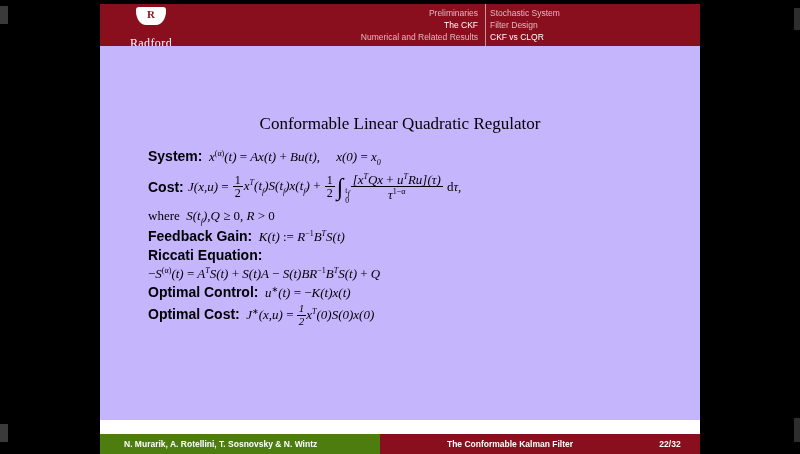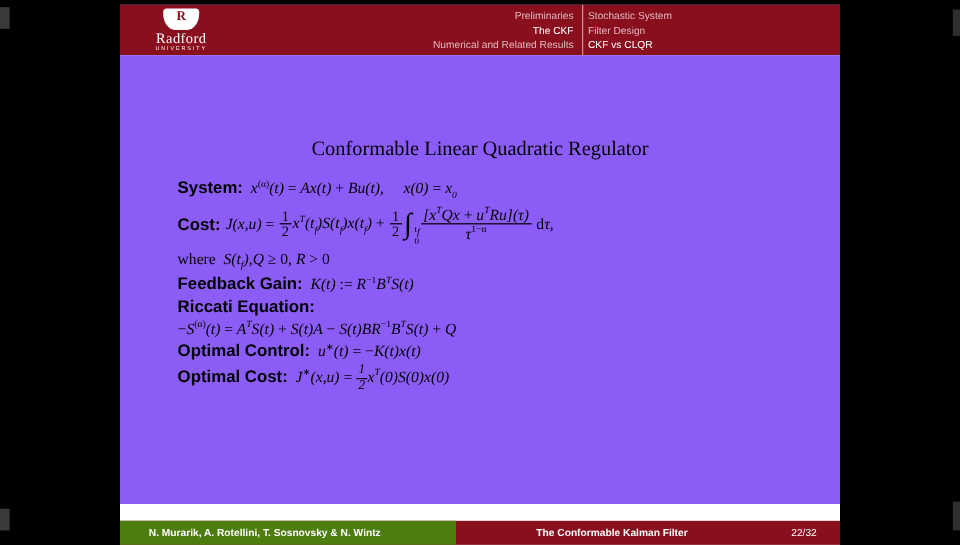--- a/index.html
+++ b/index.html
@@ -77,21 +77,21 @@
     font-weight: bold;
     font-size: 11px;
     color: #8a0f1e;
     line-height: 12px;
   }
   .logo-name {
     font-family: "Liberation Serif", serif;
     font-size: 12px;
     letter-spacing: 0.4px;
     line-height: 12px;
-    margin-top: 1px;
+    margin-top: 12px;
   }
   .logo-sub {
     font-family: "Liberation Sans", sans-serif;
     font-size: 4.5px;
     letter-spacing: 1.6px;
     line-height: 6px;
   }
 
   .nav-col {
     position: absolute;
@@ -125,21 +125,21 @@
     opacity: 0.55;
   }
 
   
   .body-area {
     position: absolute;
     left: 0;
     top: 42px;
     width: 600px;
     height: 374px;
-    background: #8b5cf6;
+    background: #c4b5fd;
   }
   .slide-title {
     position: absolute;
     left: 0; right: 0;
     top: 68px;
     text-align: center;
     font-family: "Liberation Serif", serif;
     font-size: 17px;
     color: #000000;
   }
@@ -249,21 +249,21 @@
   }
   .foot-right {
     position: absolute;
     right: 0;
     top: 0;
     width: 60px;
     height: 20px;
     display: flex;
     align-items: center;
     justify-content: center;
-    font-weight: normal;
+    font-weight: bold;
   }
 </style>
 </head>
 <body>
 
 <div class="slide-frame">
 
   <div class="edge-mark-left" style="top:6px;height:18px;"></div>
   <div class="edge-mark-left" style="top:424px;height:18px;"></div>
   <div class="edge-mark-right" style="top:8px;height:22px;"></div>

